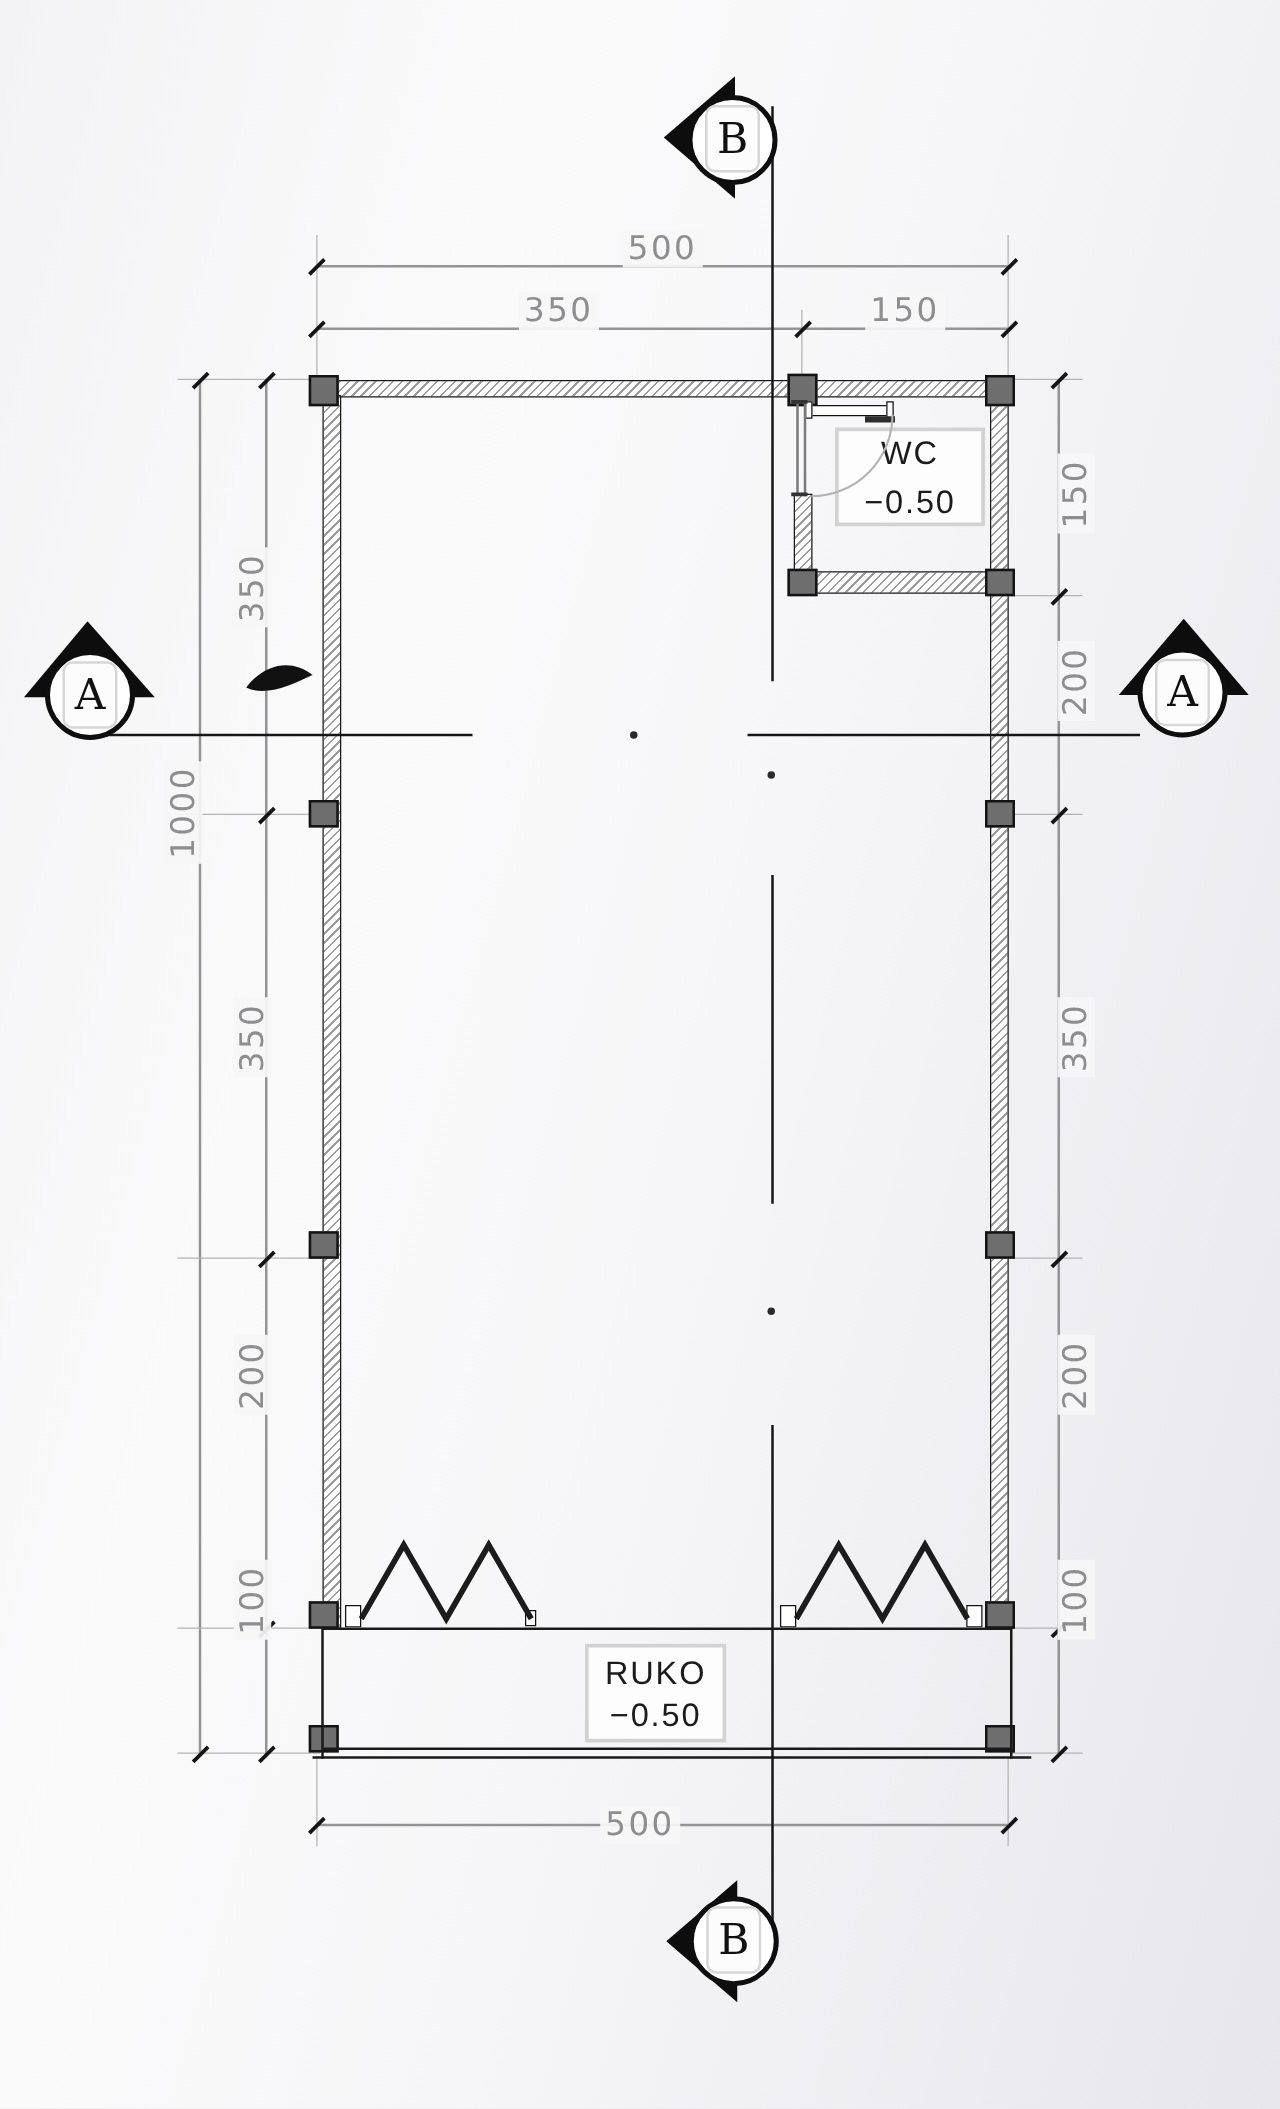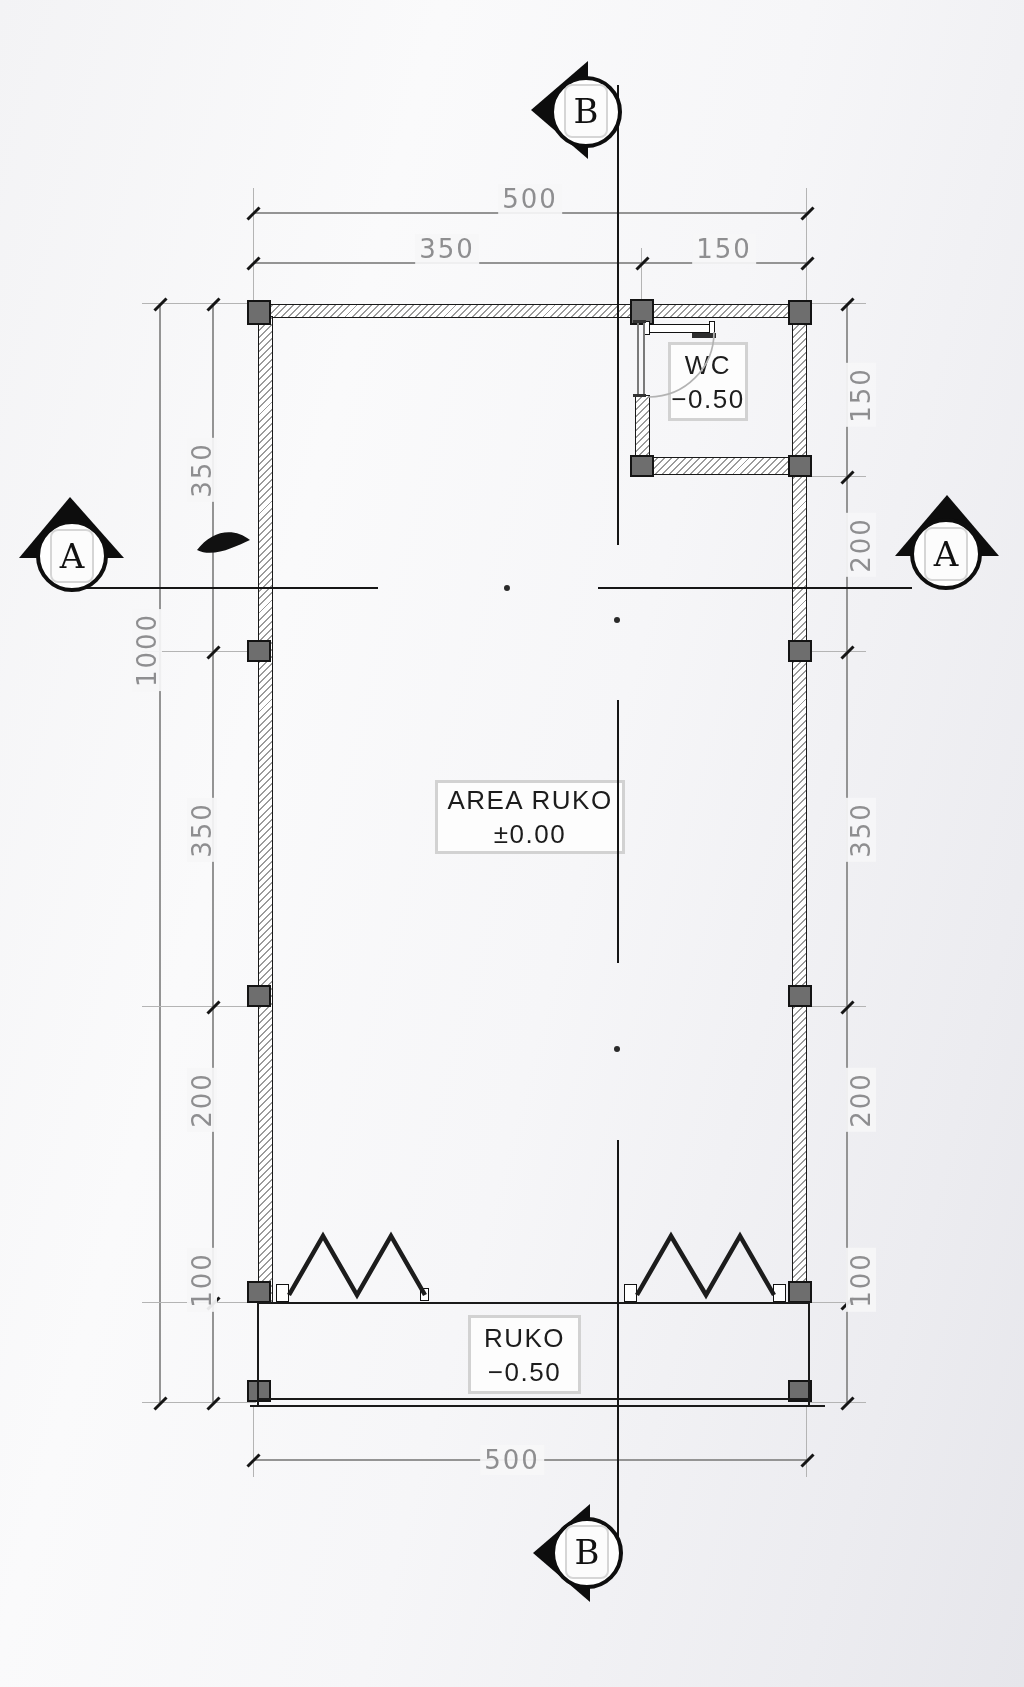--- a/index.html
+++ b/index.html
@@ -144,25 +144,21 @@
   <div class="e dt dtv" style="left:202px;top:470px;">350</div>
   <div class="e dt dtv" style="left:202px;top:830px;">350</div>
   <div class="e dt dtv" style="left:202px;top:1100px;">200</div>
   <div class="e dt dtv" style="left:202px;top:1280px;">100</div>
   <div class="e dt dtv" style="left:861px;top:395px;">150</div>
   <div class="e dt dtv" style="left:861px;top:545px;">200</div>
   <div class="e dt dtv" style="left:861px;top:830px;">350</div>
   <div class="e dt dtv" style="left:861px;top:1100px;">200</div>
   <div class="e dt dtv" style="left:861px;top:1280px;">100</div>
 
-  <div class="e lbl" style="left:435px;top:780px;width:190px;height:74px;">
-    <div>AREA RUKO</div>
-    <div>±0.00</div>
-  </div>
-  <div class="e lbl" style="left:668px;top:342px;width:80px;height:79px;">
+  <div class="e lbl" style="left:668px;top:342px;width:120px;height:79px;justify-content:space-between;">
     <div>WC</div>
     <div>−0.50</div>
   </div>
   <div class="e lbl" style="left:468px;top:1315px;width:113px;height:79px;">
     <div>RUKO</div>
     <div>−0.50</div>
   </div>
 
   <svg width="1024" height="1687" viewBox="0 0 1024 1687">
     <path d="M 714 332 A 65 65 0 0 1 649 397" fill="none" stroke="#b3b3b3" stroke-width="1.7"></path>

